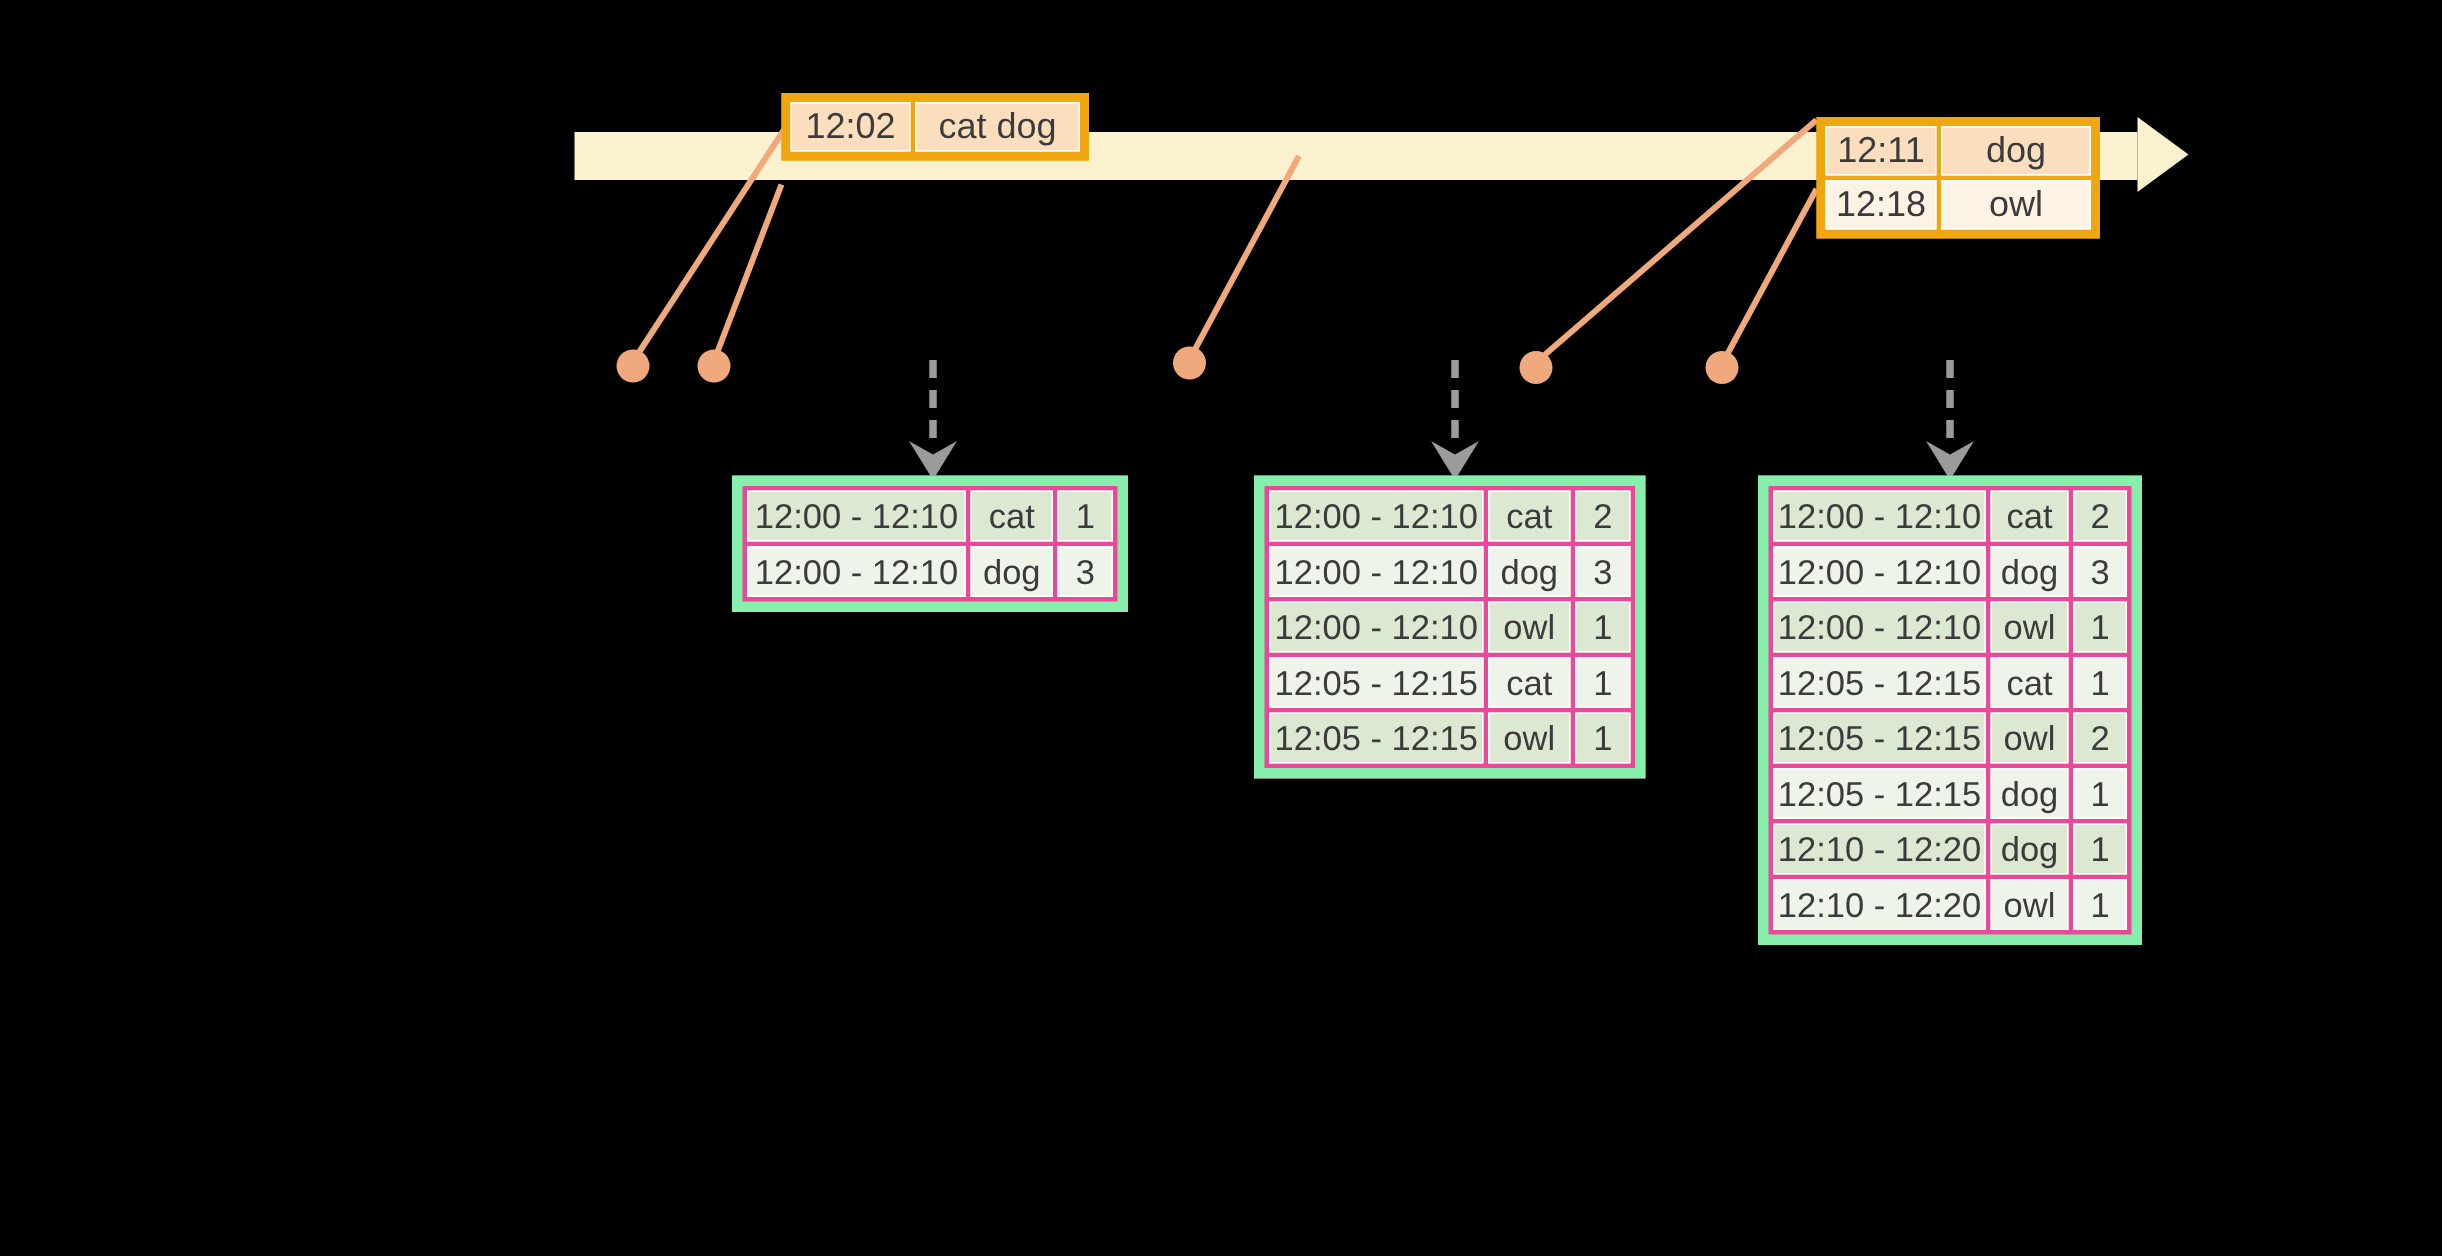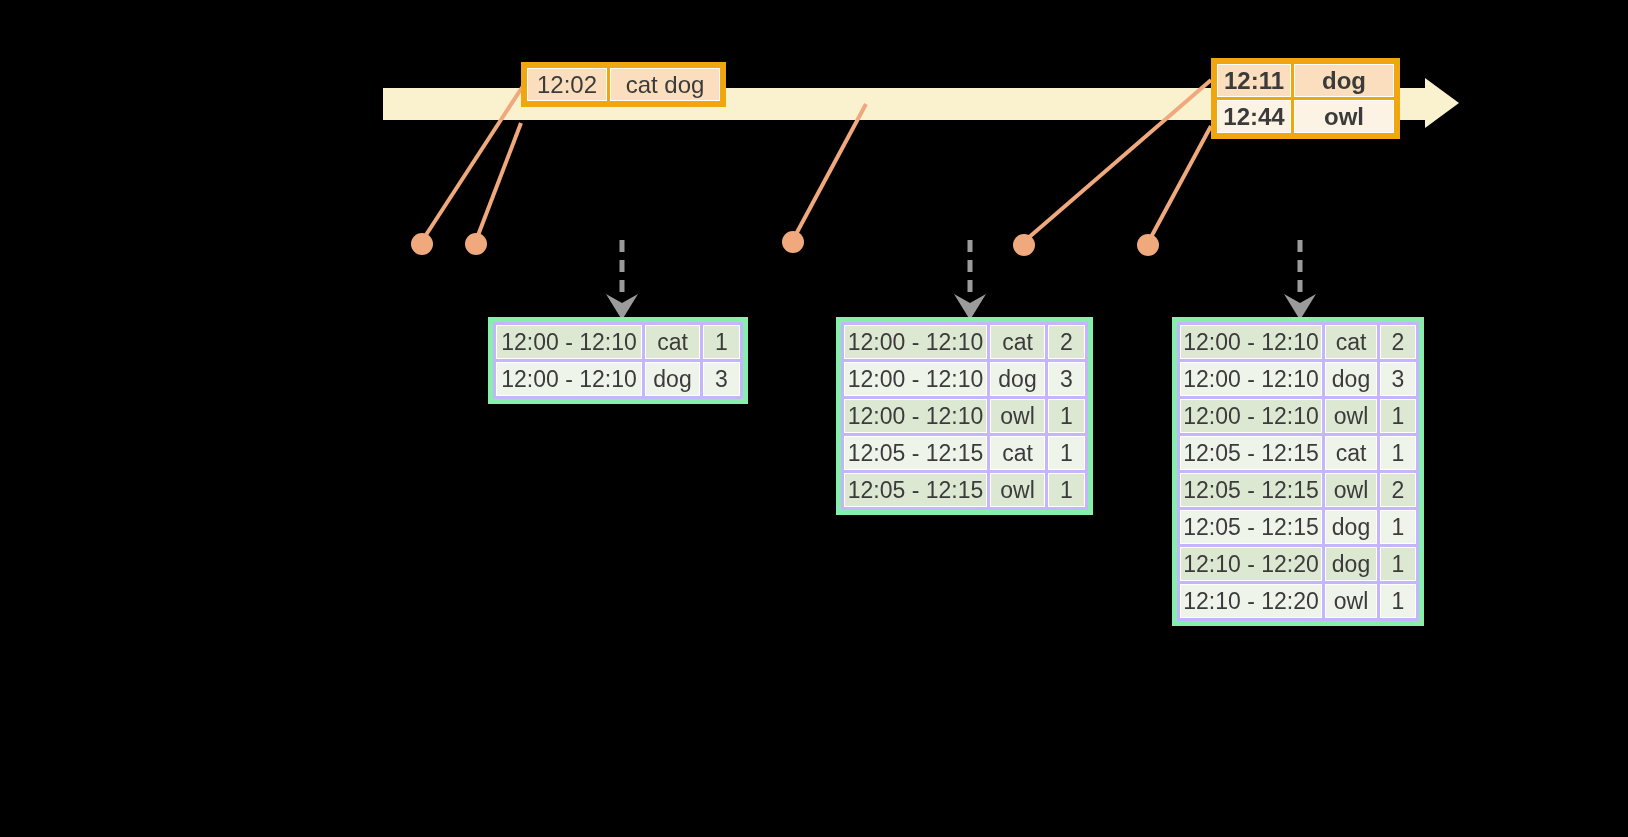--- a/index.html
+++ b/index.html
@@ -18,32 +18,32 @@
   .etable td {
     border:1px solid #FFFFFF; text-align:center; vertical-align:middle;
     font-size:24px; color:#3B3B3B; height:31px; padding:0 4px; overflow:hidden;
   }
   .etable tr:nth-child(odd) td  { background:#FBDEBD; }
   .etable tr:nth-child(even) td { background:#FDF3E4; }
 
   
   .gtable {
     position:absolute; border-spacing:3px;
-    background:#c4b5fd; border:5px solid #86efac;
+    background:#ec4899; border:7px solid #86efac;
   }
   .gtable td {
     border:1px solid #FFFFFF; text-align:center; vertical-align:middle;
     font-size:23px; color:#3B3B3B; height:32px; padding:0 2px; overflow:hidden;
   }
   .gtable tr:nth-child(odd) td  { background:#DDE8D3; }
   .gtable tr:nth-child(even) td { background:#EFF4EB; }
 
   .t-ev1 { left:521px;  top:62px; }
   .t-ev2 { left:865px;  top:81px; }
-  .t-ev3 { left:1211px; top:58px;font-weight:bold; }
+  .t-ev3 { left:1211px; top:78px; }
   .t-res1 { left:488px;  top:317px; }
   .t-res2 { left:836px;  top:317px; }
   .t-res3 { left:1172px; top:317px; }
 </style>
 </head>
 <body>
 
 <div class="canvas">
 
   <svg class="overlay" width="1628" height="837" viewBox="0 0 1628 837">
@@ -96,21 +96,21 @@
     <colgroup>
         <col style="width:74px">
         <col style="width:100px">
       </colgroup>
     <tbody>
         <tr>
       <td>12:11</td>
       <td>dog</td>
     </tr>
     <tr>
-      <td>12:44</td>
+      <td>12:18</td>
       <td>owl</td>
     </tr>
   </tbody>
     </table>
 
   <table class="gtable t-res1">
     <colgroup>
         <col style="width:146px">
         <col style="width:55px">
         <col style="width:37px">

